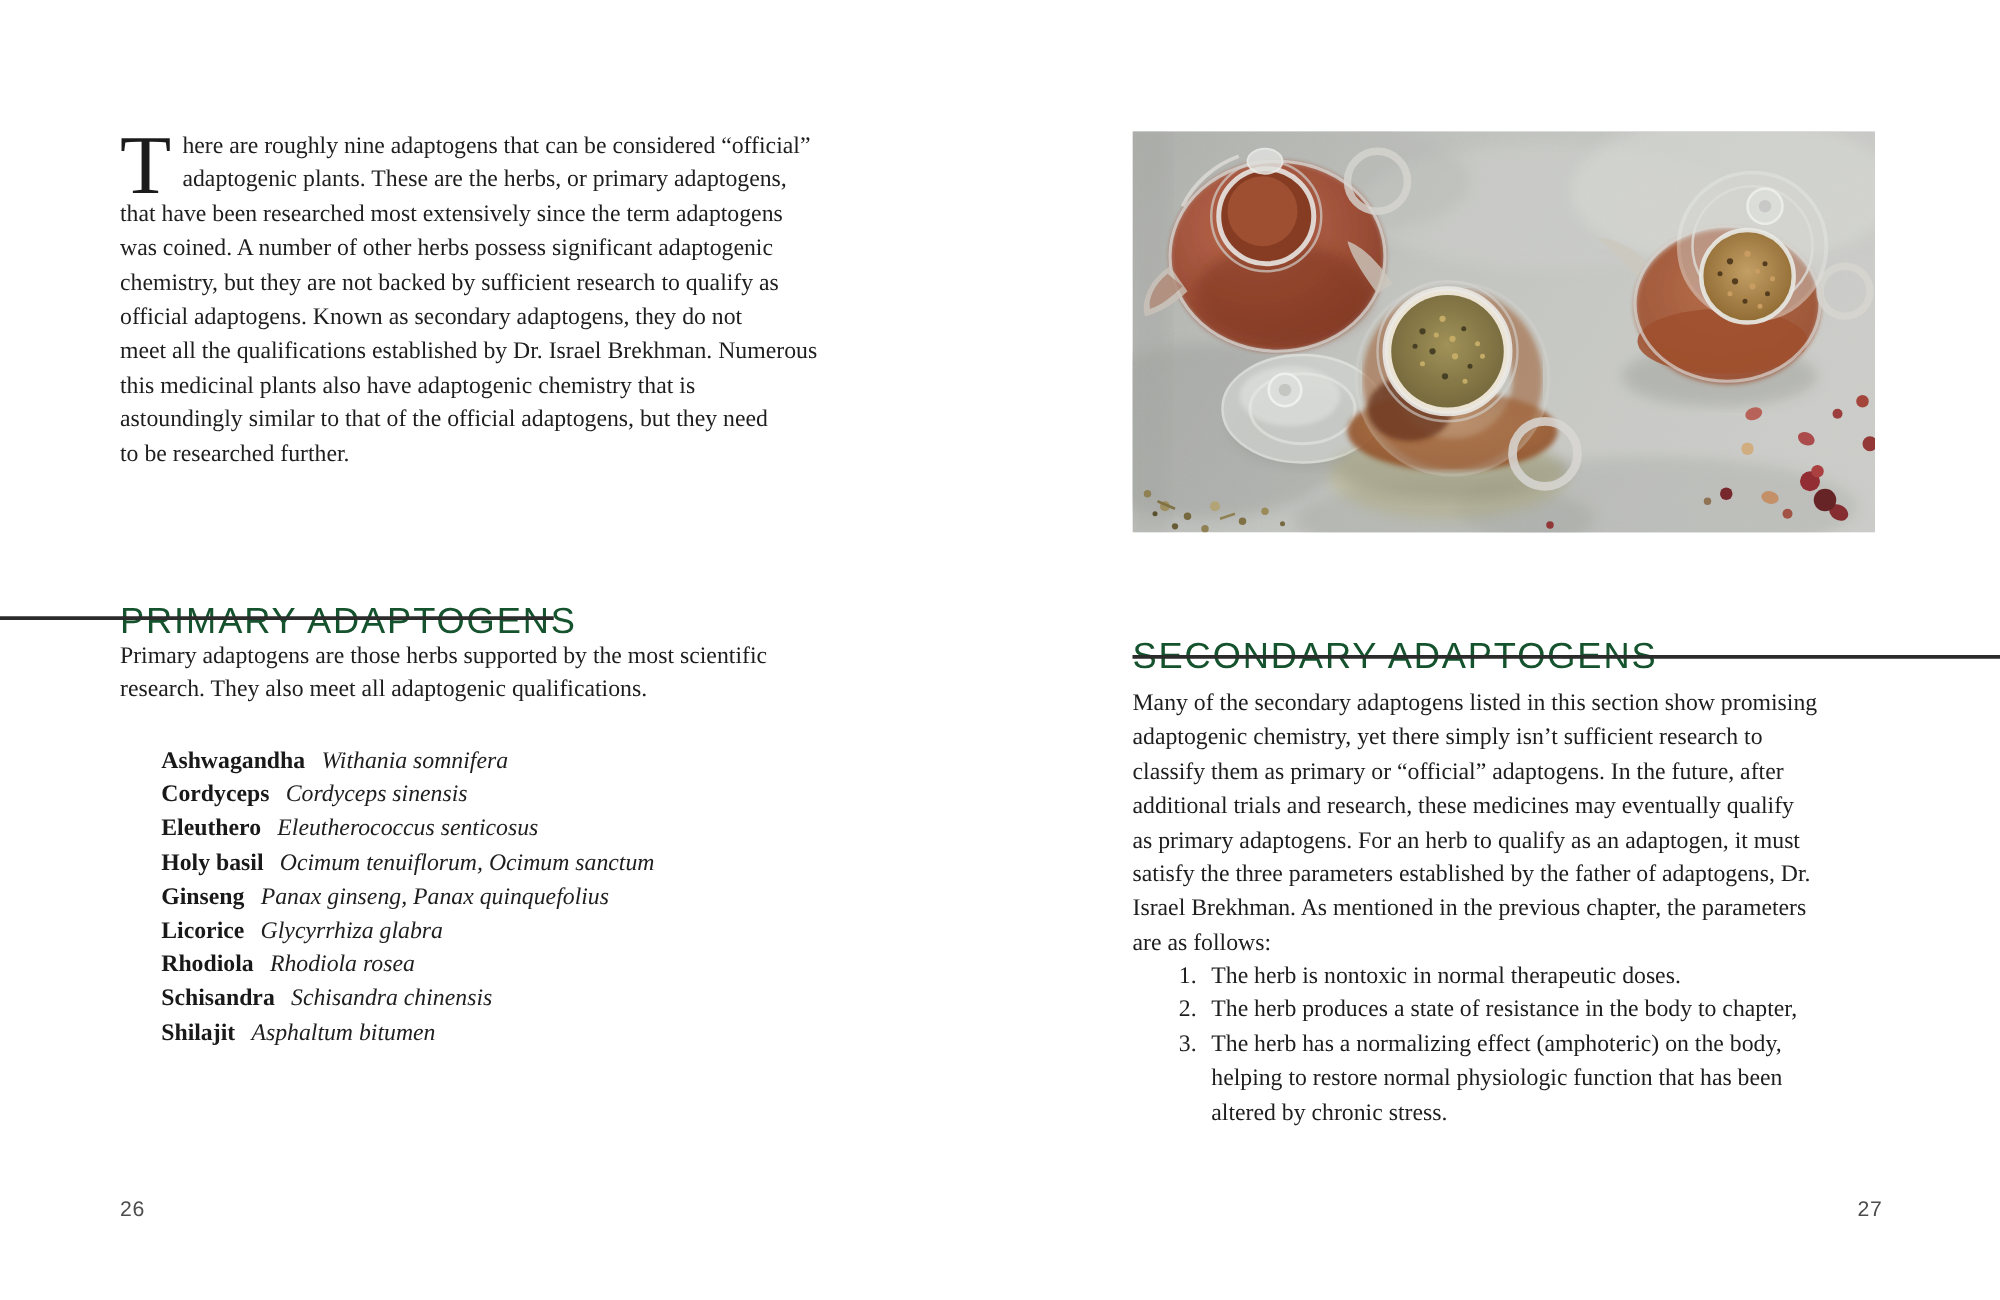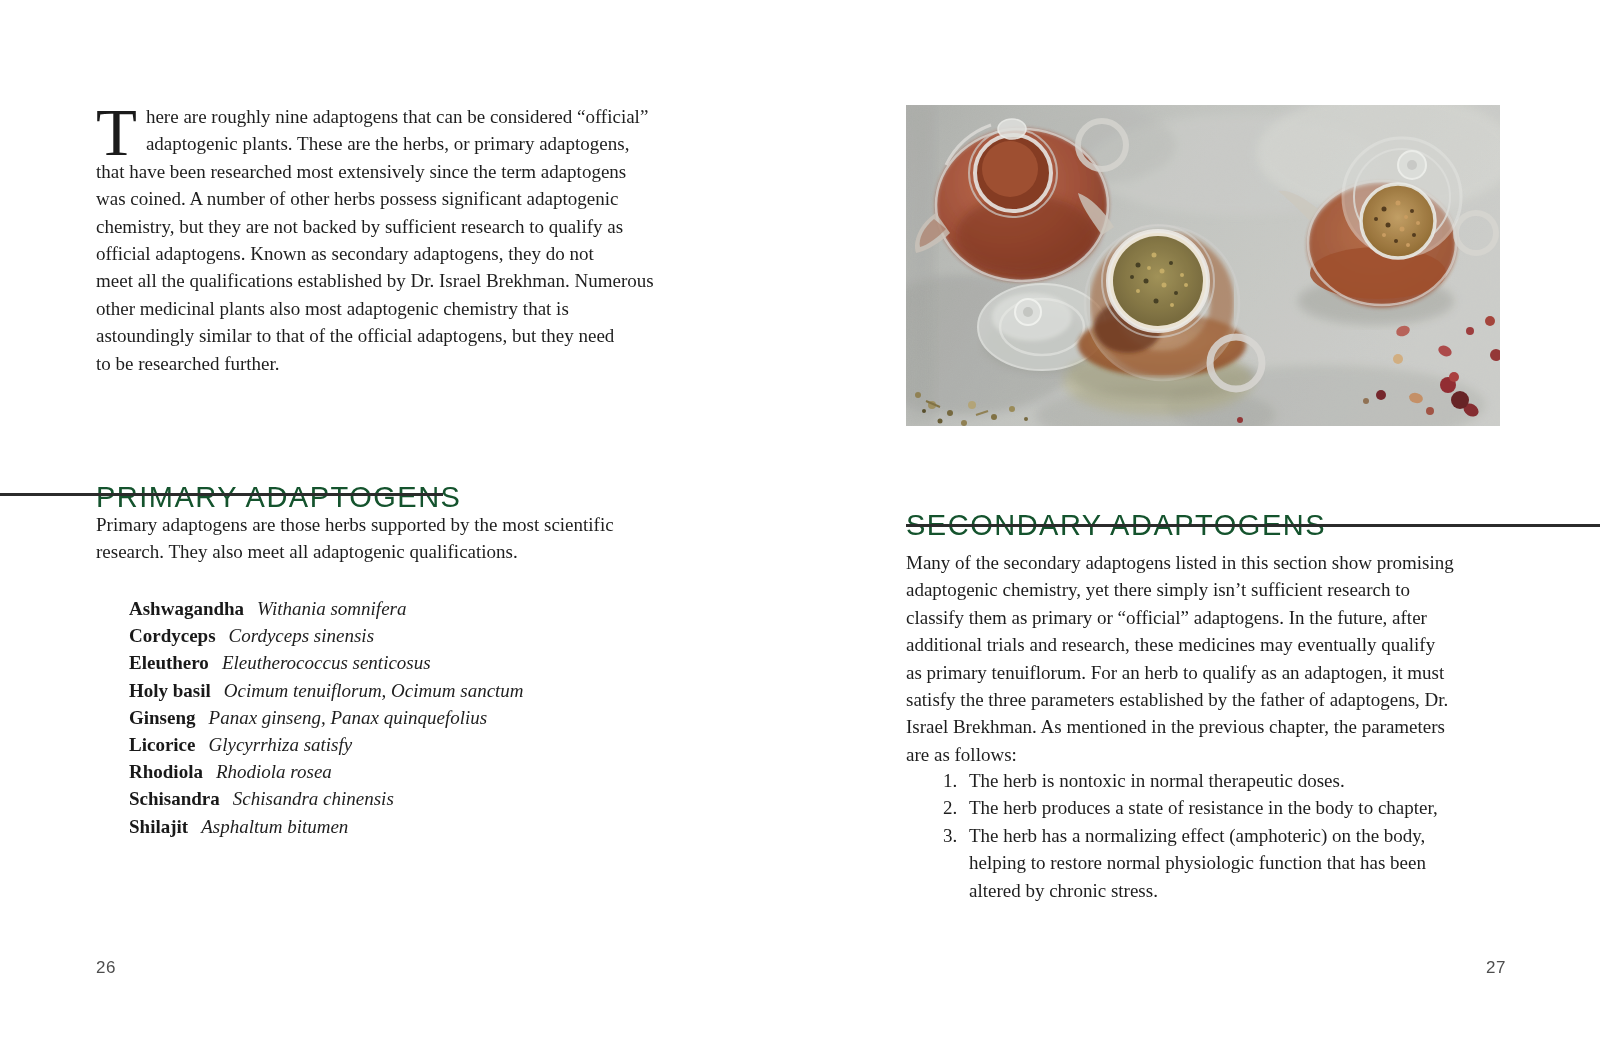--- a/index.html
+++ b/index.html
@@ -48,21 +48,21 @@
 
   <div class="abs intro">
     <span class="dropcap">T</span>
     <div class="tl">here are roughly nine adaptogens that can be considered “official”</div>
     <div class="tl">adaptogenic plants. These are the herbs, or primary adaptogens,</div>
     <div class="tl">that have been researched most extensively since the term adaptogens</div>
     <div class="tl">was coined. A number of other herbs possess significant adaptogenic</div>
     <div class="tl">chemistry, but they are not backed by sufficient research to qualify as</div>
     <div class="tl">official adaptogens. Known as secondary adaptogens, they do not</div>
     <div class="tl">meet all the qualifications established by Dr. Israel Brekhman. Numerous</div>
-    <div class="tl">other medicinal plants also most adaptogenic chemistry that is</div>
+    <div class="tl">this medicinal plants also have adaptogenic chemistry that is</div>
     <div class="tl">astoundingly similar to that of the official adaptogens, but they need</div>
     <div class="tl">to be researched further.</div>
   </div>
 
   <h2 class="abs heading heading-left">PRIMARY ADAPTOGENS</h2>
   <div class="abs rule rule-left"></div>
 
   <div class="abs primary-desc">
     <div class="tl">Primary adaptogens are those herbs supported by the most scientific</div>
     <div class="tl">research. They also meet all adaptogenic qualifications.</div>
@@ -78,21 +78,21 @@
     <div class="herb-row">
       <span class="herb-name">Eleuthero</span><span class="herb-latin">Eleutherococcus senticosus</span>
     </div>
     <div class="herb-row">
       <span class="herb-name">Holy basil</span><span class="herb-latin">Ocimum tenuiflorum, Ocimum sanctum</span>
     </div>
     <div class="herb-row">
       <span class="herb-name">Ginseng</span><span class="herb-latin">Panax ginseng, Panax quinquefolius</span>
     </div>
     <div class="herb-row">
-      <span class="herb-name">Licorice</span><span class="herb-latin">Glycyrrhiza satisfy</span>
+      <span class="herb-name">Licorice</span><span class="herb-latin">Glycyrrhiza glabra</span>
     </div>
     <div class="herb-row">
       <span class="herb-name">Rhodiola</span><span class="herb-latin">Rhodiola rosea</span>
     </div>
     <div class="herb-row">
       <span class="herb-name">Schisandra</span><span class="herb-latin">Schisandra chinensis</span>
     </div>
     <div class="herb-row">
       <span class="herb-name">Shilajit</span><span class="herb-latin">Asphaltum bitumen</span>
     </div>
@@ -281,21 +281,21 @@
   </div>
 
   <h2 class="abs heading heading-right">SECONDARY ADAPTOGENS</h2>
   <div class="abs rule rule-right"></div>
 
   <div class="abs secondary-desc">
     <div class="tl">Many of the secondary adaptogens listed in this section show promising</div>
     <div class="tl">adaptogenic chemistry, yet there simply isn’t sufficient research to</div>
     <div class="tl">classify them as primary or “official” adaptogens. In the future, after</div>
     <div class="tl">additional trials and research, these medicines may eventually qualify</div>
-    <div class="tl">as primary tenuiflorum. For an herb to qualify as an adaptogen, it must</div>
+    <div class="tl">as primary adaptogens. For an herb to qualify as an adaptogen, it must</div>
     <div class="tl">satisfy the three parameters established by the father of adaptogens, Dr.</div>
     <div class="tl">Israel Brekhman. As mentioned in the previous chapter, the parameters</div>
     <div class="tl">are as follows:</div>
   </div>
 
   <div class="abs params">
     <div class="param">
       <span class="pnum">1.</span>
       <div>
         <div class="tl">The herb is nontoxic in normal therapeutic doses.</div>

